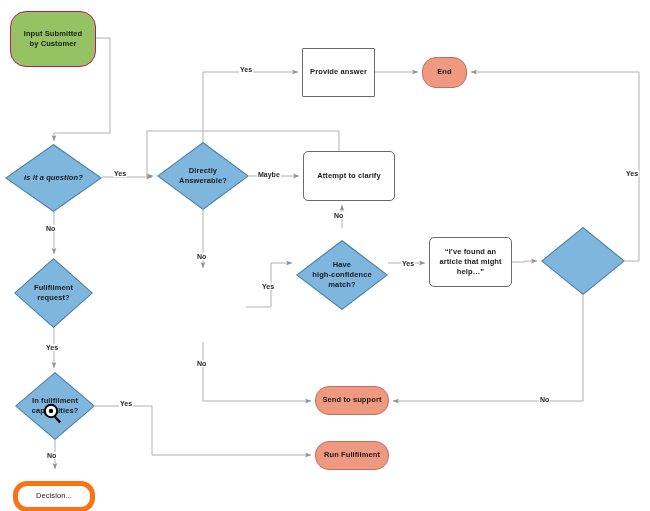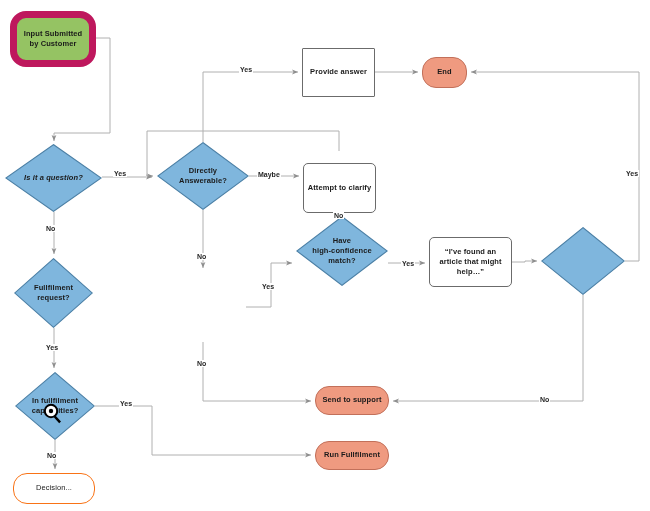--- a/index.html
+++ b/index.html
@@ -37,43 +37,44 @@
     line-height: 1.35;
     letter-spacing: 0.1px;
     z-index: 3;
   }
   .node .label {
     padding: 0 3px;
     white-space: pre-line;
   }
   .terminator {
     border-radius: 16px;
-    border: 7px solid #be185d;
+    border: 1px solid #be185d;
     background: #95c363;
   }
   .endnode {
     border-radius: 14px;
     border: 1px solid #c2705a;
     background: #ef9a80;
     text-align: center;
   }
   .process {
     border: 1px solid #6b6b6b;
     background: #ffffff;
     border-radius: 1px;
   }
   .process-round {
     border: 1px solid #6b6b6b;
     background: #ffffff;
     border-radius: 5px;
   }
   .decision-node {
     border-radius: 14px;
-    border: 1px solid #f97316;
-    background: #ffffff;
+    border: 5px solid #f97316;
+    background: #ffffff;
+    margin-top: 8px;
   }
   .diamond {
     background: transparent;
     border: none;
   }
   .diamond .dshape {
     position: absolute;
     left: 0; top: 0;
     width: 100%; height: 100%;
     z-index: 0;
@@ -188,25 +189,25 @@
     </svg>
     <span class="label">Directly
 Answerable?</span>
   </div>
 
 
   <div class="node process" style="left:302px; top:48px; width:73px; height:49px;">
     <span class="label">Provide answer</span>
   </div>
 
-  <div class="node process-round" style="left:303px; top:151px; width:73px; height:50px;margin-top:12px;">
+  <div class="node process-round" style="left:303px; top:151px; width:92px; height:50px;">
     <span class="label">Attempt to clarify</span>
   </div>
 
-  <div class="node diamond" style="left:296px; top:216px; width:92px; height:70px;">
+  <div class="node diamond" style="left:296px; top:240px; width:92px; height:70px;">
     <svg class="dshape" viewBox="0 0 100 100" preserveAspectRatio="none">
       <polygon points="50,1 99,50 50,99 1,50" fill="#7fb6dd" stroke="#4a7fa5" stroke-width="1.5"></polygon>
     </svg>
     <span class="label">Have
 high-confidence
 match?</span>
   </div>
 
   <div class="node process-round" style="left:429px; top:237px; width:83px; height:50px;">
     <span class="label">“I’ve found an

